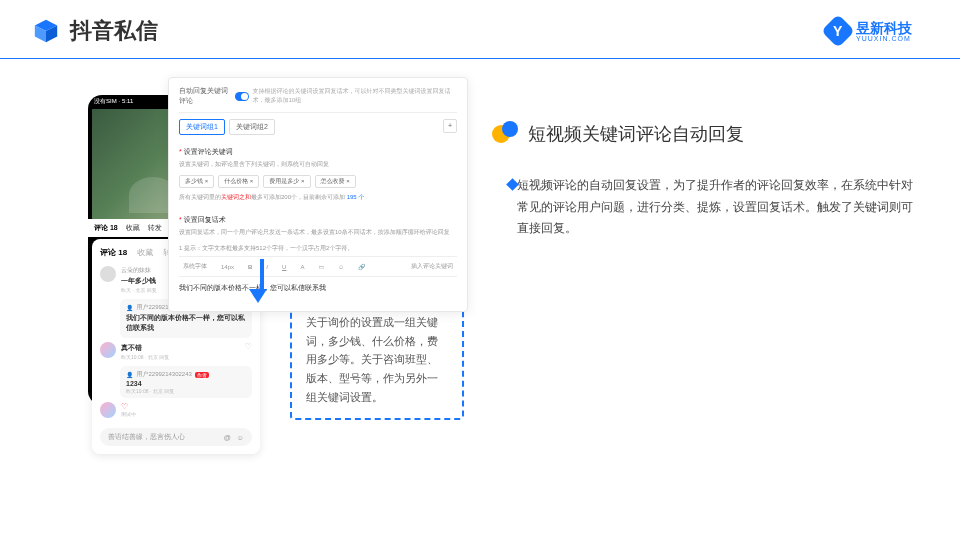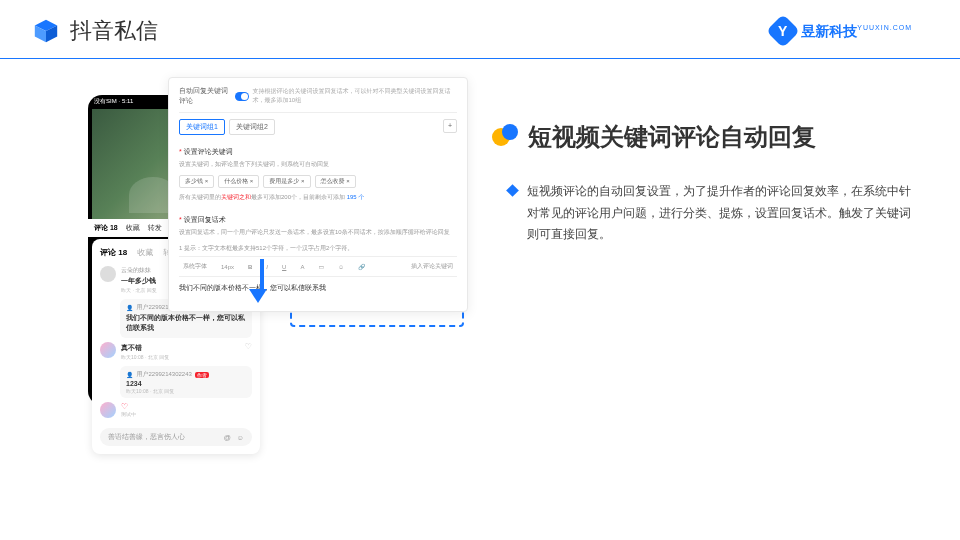--- a/index.html
+++ b/index.html
@@ -1,24 +1,24 @@
 <!DOCTYPE html>
 <html><head>
 <meta charset="utf-8">
 <style>
 *{box-sizing:border-box;margin:0;padding:0}
 body{width:960px;height:540px;font-family:"Microsoft YaHei",sans-serif;background:#fff;position:relative;overflow:hidden}
 .header{display:flex;justify-content:space-between;align-items:center;padding:16px 48px 12px 32px;border-bottom:1.5px solid #1876ff}
 .h-left{display:flex;align-items:center;gap:10px}
 .logo-cube{width:28px;height:28px;position:relative}
-.h-title{font-size:22px;color:#333;font-weight:400}
+.h-title{font-size:22px;color:#333;font-weight:700}
 .h-right{display:flex;align-items:center;gap:6px}
 .yx-logo{width:24px;height:24px;background:#1876ff;border-radius:6px;display:flex;align-items:center;justify-content:center;color:#fff;font-weight:bold;font-size:14px;transform:rotate(45deg)}
 .yx-logo span{transform:rotate(-45deg)}
-.yx-txt{display:flex;flex-direction:row;line-height:1}
+.yx-txt{display:flex;flex-direction:column;line-height:1}
 .yx-cn{font-size:14px;color:#1876ff;font-weight:600}
 .yx-en{font-size:7px;color:#1876ff;letter-spacing:1px}
 .content{display:flex;padding:18px 40px 0 28px;gap:24px}
 .left-col{width:440px;position:relative}
 .phone{position:absolute;left:60px;top:18px;width:130px;height:310px;background:#000;border-radius:14px;z-index:1;overflow:hidden}
 .phone-top{height:14px;color:#fff;font-size:6px;padding:2px 6px}
 .phone-img{height:110px;background:linear-gradient(135deg,#3a5a40,#588157,#a3b18a);margin:0 4px;position:relative}
 .phone-img::after{content:"";position:absolute;bottom:6px;left:30%;width:40%;height:36px;background:rgba(255,255,255,.15);border-radius:50% 50% 0 0}
 .phone-tabs{background:#fff;display:flex;font-size:7px;padding:4px 6px;gap:8px;color:#333}
 .phone-tabs b{color:#000}
@@ -61,22 +61,22 @@
 .arrow-line{width:4px;height:30px;background:#1876ff;margin:0 auto}
 .arrow-head{width:0;height:0;border-left:9px solid transparent;border-right:9px solid transparent;border-top:14px solid #1876ff;margin-left:-7px}
 .example{position:absolute;left:262px;top:222px;width:174px;border:2px dashed #1876ff;border-radius:4px;padding:12px 14px;background:#fff}
 .ex-title{font-size:14px;color:#333;margin-bottom:6px}
 .ex-body{font-size:11px;color:#555;line-height:1.7}
 .right-col{flex:1;padding-top:44px}
 .r-hd{display:flex;align-items:center;gap:10px;margin-bottom:28px}
 .r-icon{position:relative;width:26px;height:26px}
 .r-icon .c1{position:absolute;width:18px;height:18px;background:#ffb300;border-radius:50%;left:0;top:4px}
 .r-icon .c2{position:absolute;width:16px;height:16px;background:#1876ff;border-radius:50%;right:0;top:0}
-.r-title{font-size:24px;color:#333;font-weight:700}
-.bullet{display:flex;gap:10px;margin-bottom:22px;padding-left:16px}
+.r-title{font-size:18px;color:#333;font-weight:400}
+.bullet{display:flex;margin-bottom:22px;padding-left:16px}
 .diamond{width:9px;height:9px;background:#1876ff;transform:rotate(45deg);flex-shrink:0;margin-top:5px}
 .b-txt{font-size:12px;color:#444;line-height:1.8}
 </style>
 </head>
 <body>
 
 <div class="header">
  <div class="h-left">
   <svg class="logo-cube" viewBox="0 0 40 40">
         <path fill="#1876ff" d="M20 4 L36 12 L20 20 L4 12 Z"></path>
@@ -204,20 +204,21 @@
           <span>☺</span>
         </div>
   </div>
 
   <div class="arrow">
         <div class="arrow-line"></div>
         <div class="arrow-head"></div>
       </div>
 
   <div class="example">
+   <div class="ex-body">关于询价的设置成一组关键词，多少钱、什么价格，费用多少等。关于咨询班型、版本、型号等，作为另外一组关键词设置。</div>
   </div>
 
  </div>
 
  <div class="right-col">
   <div class="r-hd">
    <div class="r-icon">
           <div class="c1"></div>
           <div class="c2"></div>
         </div>

